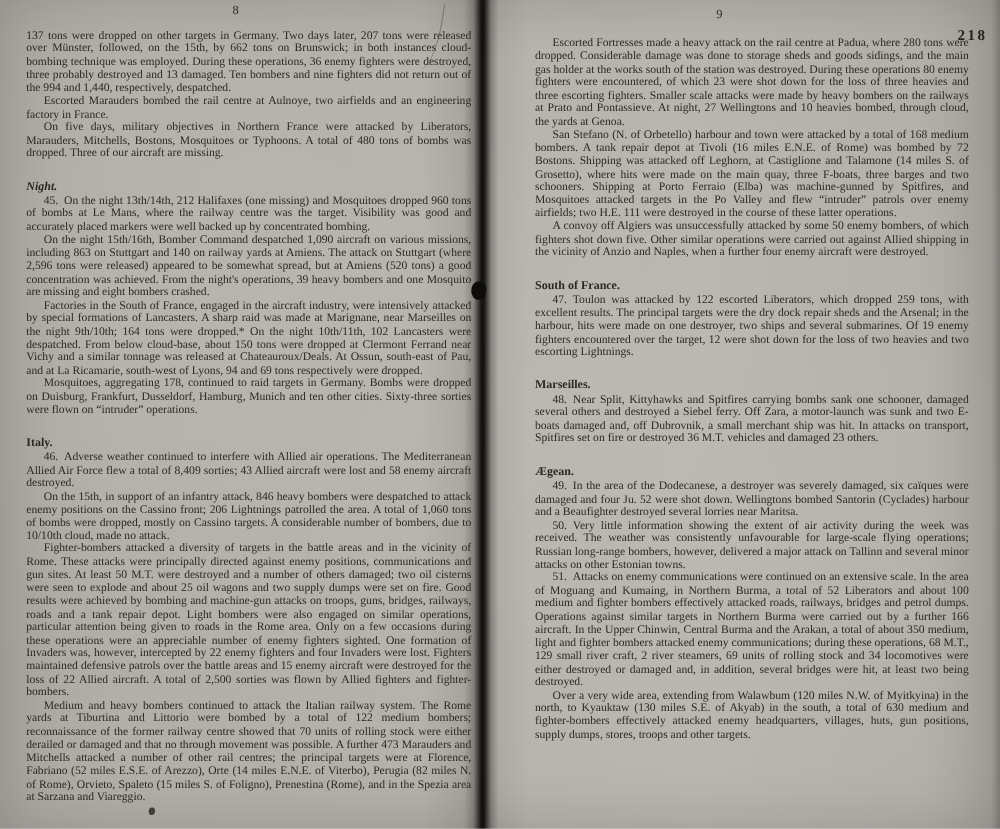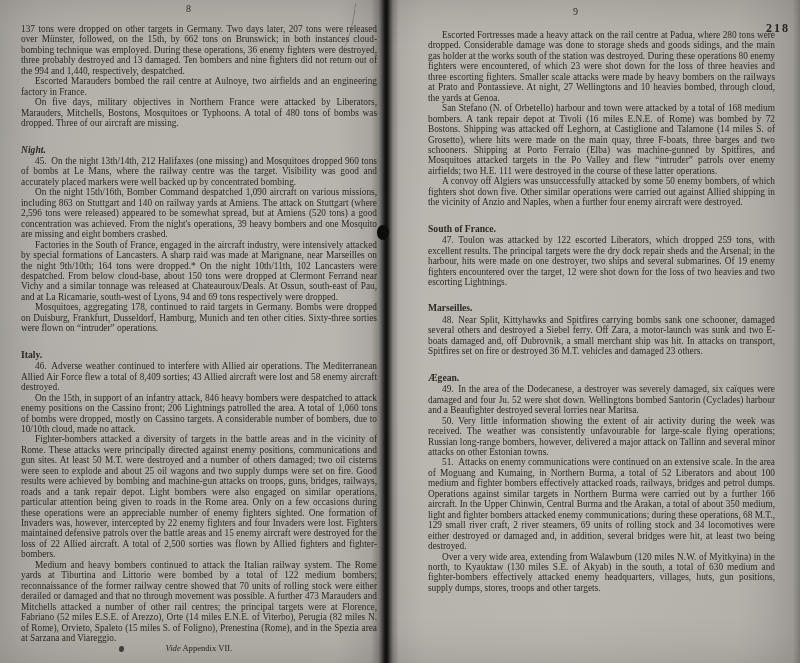--- a/index.html
+++ b/index.html
@@ -88,21 +88,20 @@
     <p>On the night 15th/16th, Bomber Command despatched 1,090 aircraft on various missions, including 863 on Stuttgart and 140 on railway yards at Amiens. The attack on Stuttgart (where 2,596 tons were released) appeared to be somewhat spread, but at Amiens (520 tons) a good concentration was achieved.  From the night's operations, 39 heavy bombers and one Mosquito are missing and eight bombers crashed.</p>
     <p>Factories in the South of France, engaged in the aircraft industry, were intensively attacked by special formations of Lancasters.  A sharp raid was made at Marignane, near Marseilles on the night 9th/10th; 164 tons were dropped.* On the night 10th/11th, 102 Lancasters were despatched.  From below cloud-base, about 150 tons were dropped at Clermont Ferrand near Vichy and a similar tonnage was released at Chateauroux/Deals.  At Ossun, south-east of Pau, and at La Ricamarie, south-west of Lyons, 94 and 69 tons respectively were dropped.</p>
     <p>Mosquitoes, aggregating 178, continued to raid targets in Germany.  Bombs were dropped on Duisburg, Frankfurt, Dusseldorf, Hamburg, Munich and ten other cities.  Sixty-three sorties were flown on “intruder” operations.</p>
 
     <h3>Italy.</h3>
     <p>46. Adverse weather continued to interfere with Allied air operations. The Mediterranean Allied Air Force flew a total of 8,409 sorties; 43 Allied aircraft were lost and 58 enemy aircraft destroyed.</p>
     <p>On the 15th, in support of an infantry attack, 846 heavy bombers were despatched to attack enemy positions on the Cassino front; 206 Lightnings patrolled the area.  A total of 1,060 tons of bombs were dropped, mostly on Cassino targets.  A considerable number of bombers, due to 10/10th cloud, made no attack.</p>
     <p>Fighter-bombers attacked a diversity of targets in the battle areas and in the vicinity of Rome.  These attacks were principally directed against enemy positions, communications and gun sites.  At least 50 M.T. were destroyed and a number of others damaged; two oil cisterns were seen to explode and about 25 oil wagons and two supply dumps were set on fire.  Good results were achieved by bombing and machine-gun attacks on troops, guns, bridges, railways, roads and a tank repair depot.  Light bombers were also engaged on similar operations, particular attention being given to roads in the Rome area.  Only on a few occasions during these operations were an appreciable number of enemy fighters sighted.  One formation of Invaders was, however, intercepted by 22 enemy fighters and four Invaders were lost.  Fighters maintained defensive patrols over the battle areas and 15 enemy aircraft were destroyed for the loss of 22 Allied aircraft.  A total of 2,500 sorties was flown by Allied fighters and fighter-bombers.</p>
     <p>Medium and heavy bombers continued to attack the Italian railway system. The Rome yards at Tiburtina and Littorio were bombed by a total of 122 medium bombers; reconnaissance of the former railway centre showed that 70 units of rolling stock were either derailed or damaged and that no through movement was possible.  A further 473 Marauders and Mitchells attacked a number of other rail centres; the principal targets were at Florence, Fabriano (52 miles E.S.E. of Arezzo), Orte (14 miles E.N.E. of Viterbo), Perugia (82 miles N. of Rome), Orvieto, Spaleto (15 miles S. of Foligno), Prenestina (Rome), and in the Spezia area at Sarzana and Viareggio.</p>
 
-    <p class="footnote"><span class="fn-lead">Vide</span><span> Appendix VII.</span></p>
   </div>
 
   <div class="col col-right">
     <p>Escorted Fortresses made a heavy attack on the rail centre at Padua, where 280 tons were dropped.  Considerable damage was done to storage sheds and goods sidings, and the main gas holder at the works south of the station was destroyed.  During these operations 80 enemy fighters were encountered, of which 23 were shot down for the loss of three heavies and three escorting fighters. Smaller scale attacks were made by heavy bombers on the railways at Prato and Pontassieve.  At night, 27 Wellingtons and 10 heavies bombed, through cloud, the yards at Genoa.</p>
     <p>San Stefano (N. of Orbetello) harbour and town were attacked by a total of 168 medium bombers.  A tank repair depot at Tivoli (16 miles E.N.E. of Rome) was bombed by 72 Bostons.  Shipping was attacked off Leghorn, at Castiglione and Talamone (14 miles S. of Grosetto), where hits were made on the main quay, three F-boats, three barges and two schooners.  Shipping at Porto Ferraio (Elba) was machine-gunned by Spitfires, and Mosquitoes attacked targets in the Po Valley and flew “intruder” patrols over enemy airfields; two H.E. 111 were destroyed in the course of these latter operations.</p>
     <p>A convoy off Algiers was unsuccessfully attacked by some 50 enemy bombers, of which fighters shot down five.  Other similar operations were carried out against Allied shipping in the vicinity of Anzio and Naples, when a further four enemy aircraft were destroyed.</p>
 
     <h3>South of France.</h3>
     <p>47. Toulon was attacked by 122 escorted Liberators, which dropped 259 tons, with excellent results.  The principal targets were the dry dock repair sheds and the Arsenal; in the harbour, hits were made on one destroyer, two ships and several submarines.  Of 19 enemy fighters encountered over the target, 12 were shot down for the loss of two heavies and two escorting Lightnings.</p>
 

